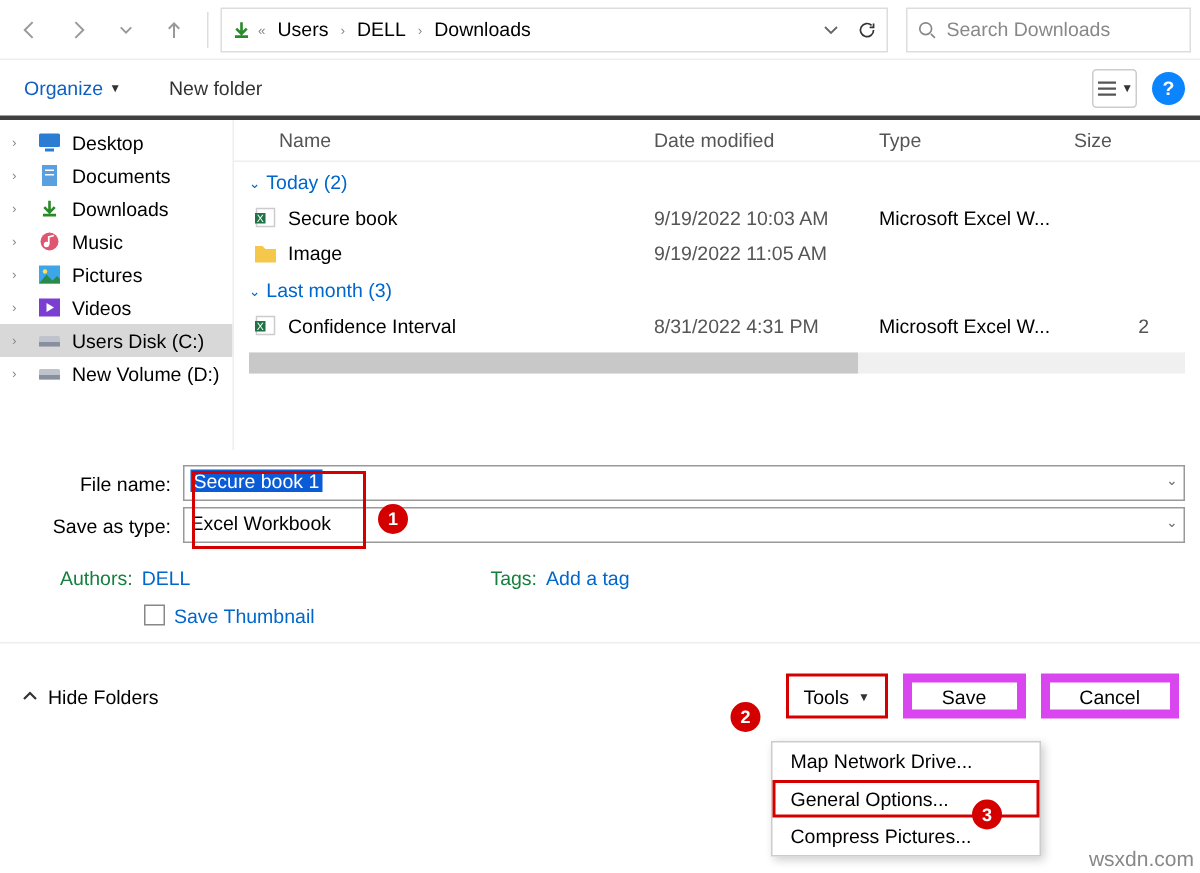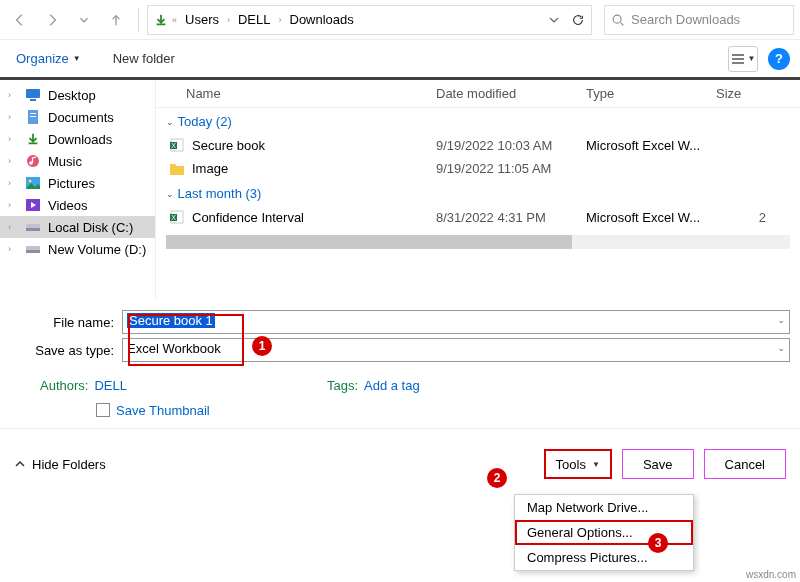--- a/index.html
+++ b/index.html
@@ -54,27 +54,27 @@
 .c2 { left: 487px; top: 468px; }
 .c3 { left: 648px; top: 533px; }
 .meta { display: flex; padding: 8px 10px 4px 40px; gap: 60px; }
 .meta-label { color: #15803d; margin-right: 6px; }
 .meta-val { color: #0066cc; }
 .thumb-row { padding: 6px 0 10px 96px; display: flex; align-items: flex-start; gap: 6px; }
 .checkbox { width: 14px; height: 14px; border: 1px solid #888; }
 .thumb-label { color: #0066cc; }
 .bottom { display: flex; align-items: center; padding: 20px 14px 8px 14px; border-top: 1px solid #eee; position: relative; }
 .hide-folders { display: flex; align-items: center; gap: 6px; }
-.btn { height: 30px; padding: 0 20px; border: 1px solid #d946ef; background: #fff; display: flex; align-items: center; justify-content: center; margin-left: 10px; }
+.btn { height: 30px; padding: 0 20px; border: 6px solid #d946ef; background: #fff; display: flex; align-items: center; justify-content: center; margin-left: 10px; }
 .btn.tools { border: 2px solid #d40000; padding: 0 10px; gap: 6px; }
 .dd-arrow { font-size: 8px; color: #333; }
 .menu { position: absolute; left: 514px; top: 494px; width: 180px; background: #fff; border: 1px solid #ccc; box-shadow: 2px 2px 6px rgba(0,0,0,0.2); }
 .menu-item { padding: 5px 12px; }
 .menu-item.hl { border: 2px solid #d40000; padding: 3px 10px; }
-.watermark { position: absolute; right: 4px; bottom: 2px; font-size: 10px; color: #888; }
+.watermark { position: absolute; right: 4px; bottom: 2px; font-size: 14px; color: #888; }
 svg { display: block; }
 </style>
 </head>
 <body>
 
 <div class="topbar">
   <div class="nav-btn">
       <svg viewBox="0 0 16 16">
         <path d="M10 2 L4 8 L10 14" stroke="currentColor" stroke-width="1.5" fill="none"></path>
       </svg>
@@ -208,21 +208,21 @@
         <span>Videos</span>
       </div>
     <div class="tree-item sel">
         <span class="texp">›</span>
         <span class="ticon">
           <svg width="16" height="12" viewBox="0 0 16 12">
             <rect x="1" y="3" width="14" height="7" rx="1" fill="#bfc4cc"></rect>
             <rect x="1" y="7" width="14" height="3" fill="#8890a0"></rect>
           </svg>
         </span>
-        <span>Local Disk (C:)</span>
+        <span>Users Disk (C:)</span>
       </div>
     <div class="tree-item">
         <span class="texp">›</span>
         <span class="ticon">
           <svg width="16" height="12" viewBox="0 0 16 12">
             <rect x="1" y="3" width="14" height="7" rx="1" fill="#bfc4cc"></rect>
             <rect x="1" y="7" width="14" height="3" fill="#8890a0"></rect>
           </svg>
         </span>
         <span>New Volume (D:)</span>

